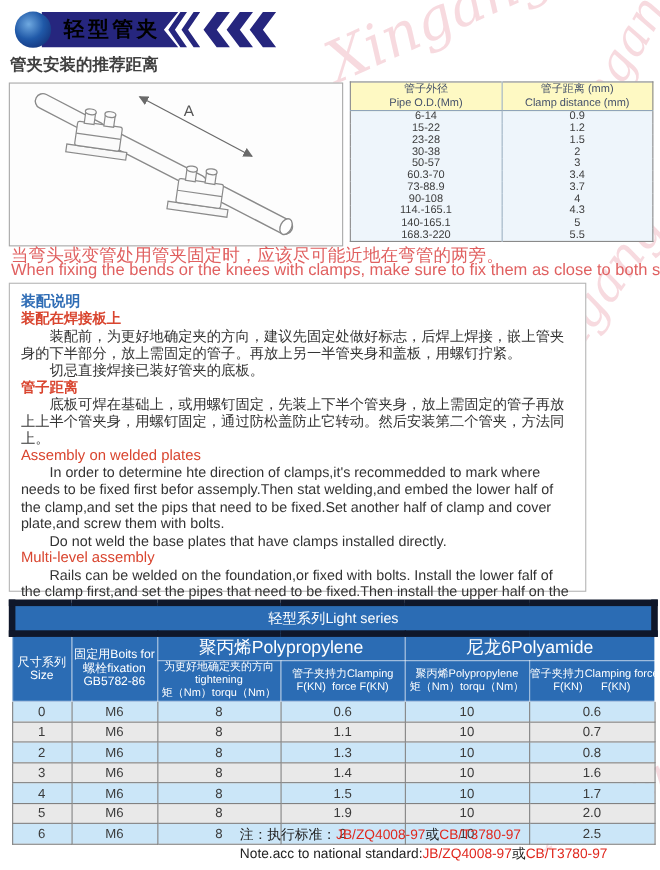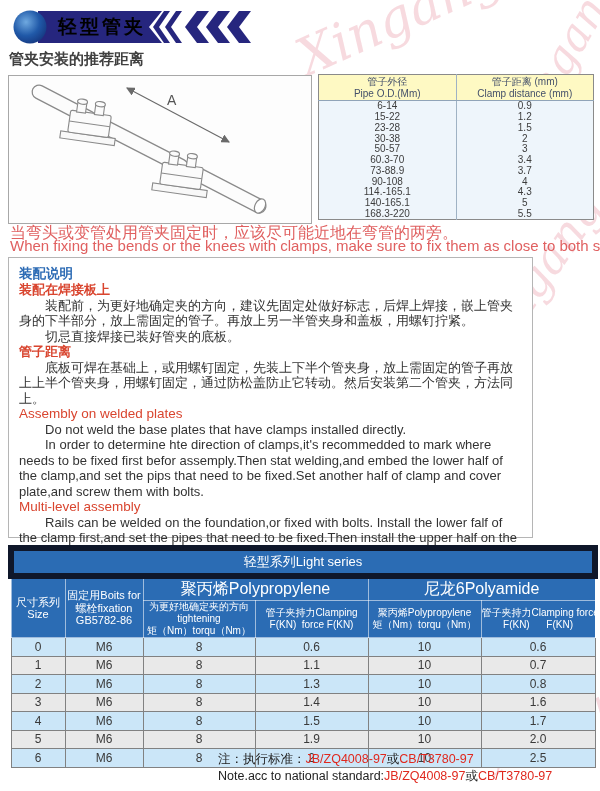--- a/index.html
+++ b/index.html
@@ -202,22 +202,22 @@
     <div class="instr-title">装配说明</div>
 
     <div class="sub-red">装配在焊接板上</div>
     <p>装配前，为更好地确定夹的方向，建议先固定处做好标志，后焊上焊接，嵌上管夹身的下半部分，放上需固定的管子。再放上另一半管夹身和盖板，用螺钉拧紧。</p>
     <p>切忌直接焊接已装好管夹的底板。</p>
 
     <div class="sub-red">管子距离</div>
     <p>底板可焊在基础上，或用螺钉固定，先装上下半个管夹身，放上需固定的管子再放上上半个管夹身，用螺钉固定，通过防松盖防止它转动。然后安装第二个管夹，方法同上。</p>
 
     <div class="sub-red en">Assembly on welded plates</div>
+    <p>In order to determine hte direction of clamps,it's recommedded to mark where needs to be fixed first befor assemply.Then stat welding,and embed the lower half of the clamp,and set the pips that need to be fixed.Set another half of clamp and cover plate,and screw them with bolts.</p>
     <p>Do not weld the base plates that have clamps installed directly.</p>
-    <p>In order to determine hte direction of clamps,it's recommedded to mark where needs to be fixed first befor assemply.Then stat welding,and embed the lower half of the clamp,and set the pips that need to be fixed.Set another half of clamp and cover plate,and screw them with bolts.</p>
 
     <div class="sub-red en">Multi-level assembly</div>
     <p>Rails can be welded on the foundation,or fixed with bolts. Install the lower falf of the clamp first,and set the pipes that need to be fixed.Then install the upper half on the clamp and fix it with bolts which must be prevented from moving with anti-loose cover plate.Then instal  the second the clamp with the method aforesaid.</p>
   </div>
 
   <table class="series">
     <colgroup>
       <col style="width:54px">
         <col style="width:78px">
         <col style="width:112px">

